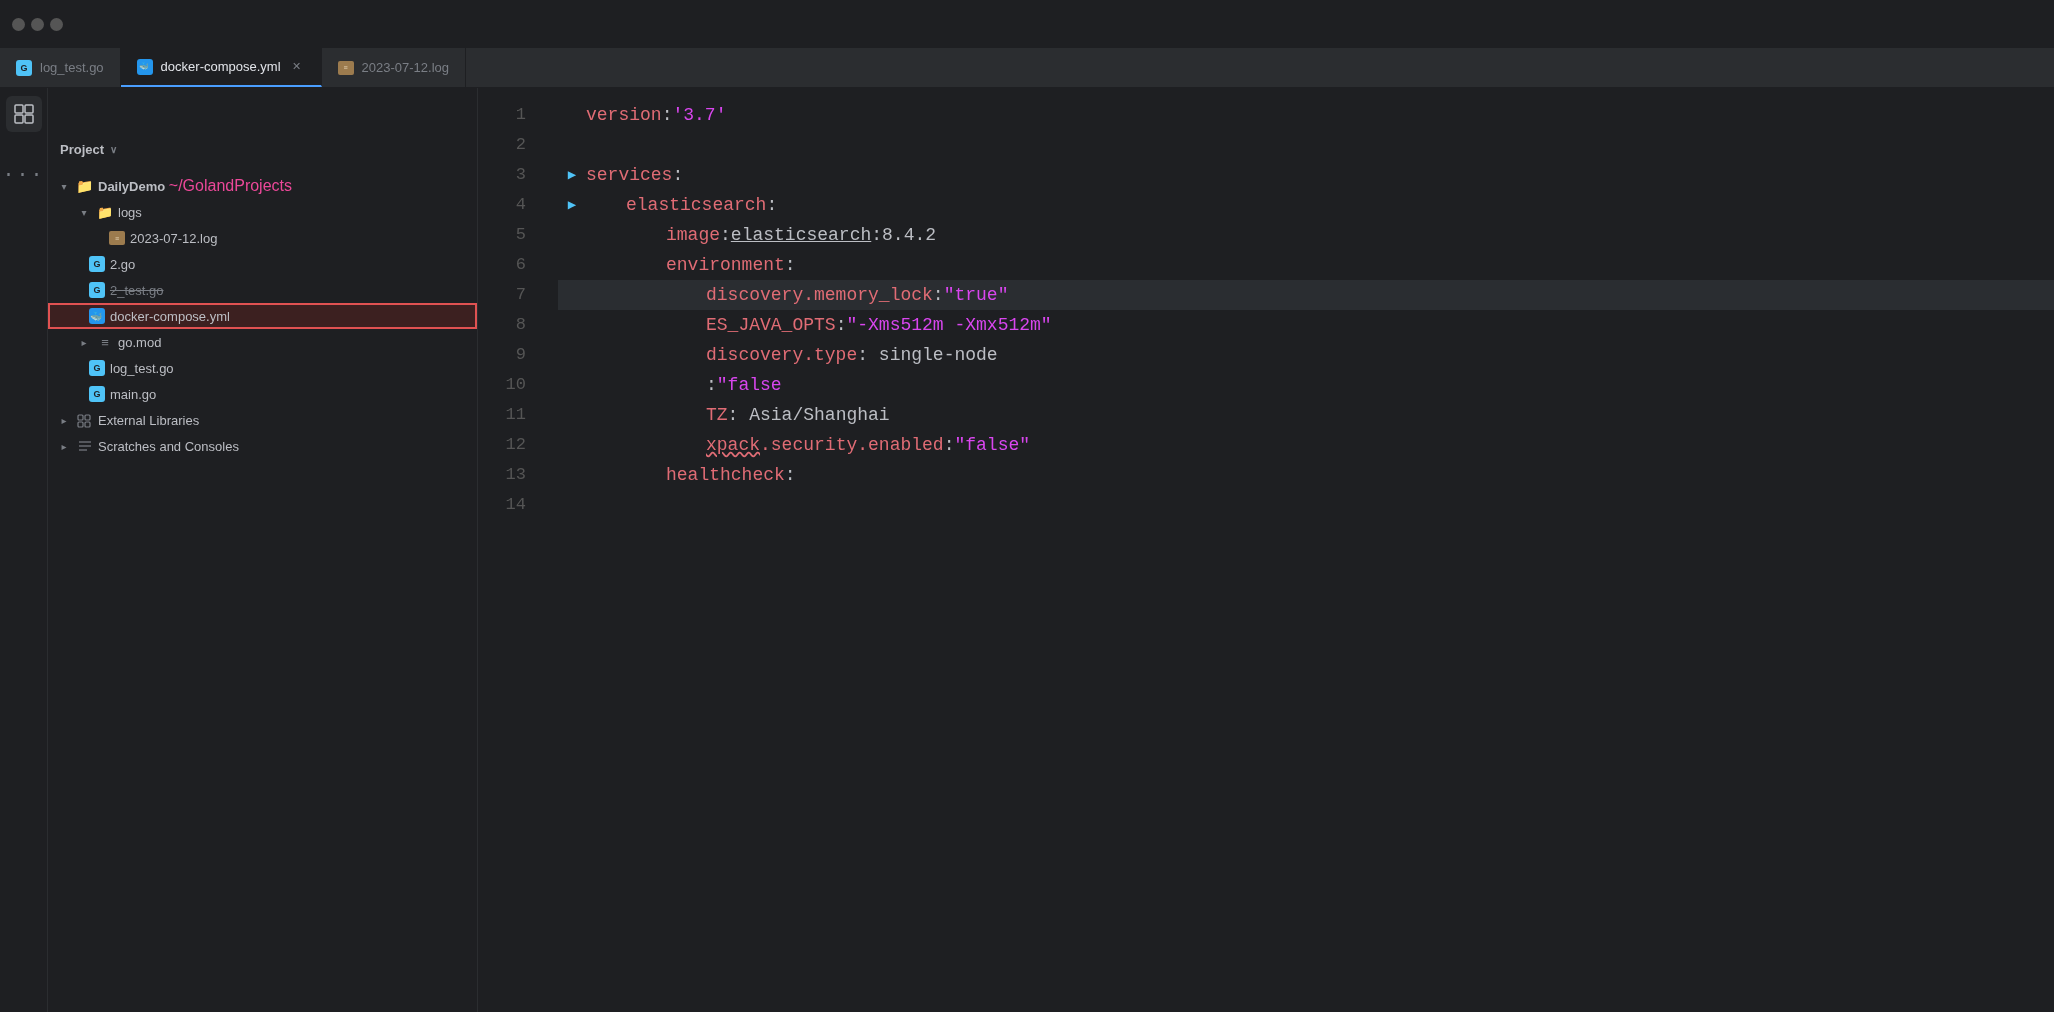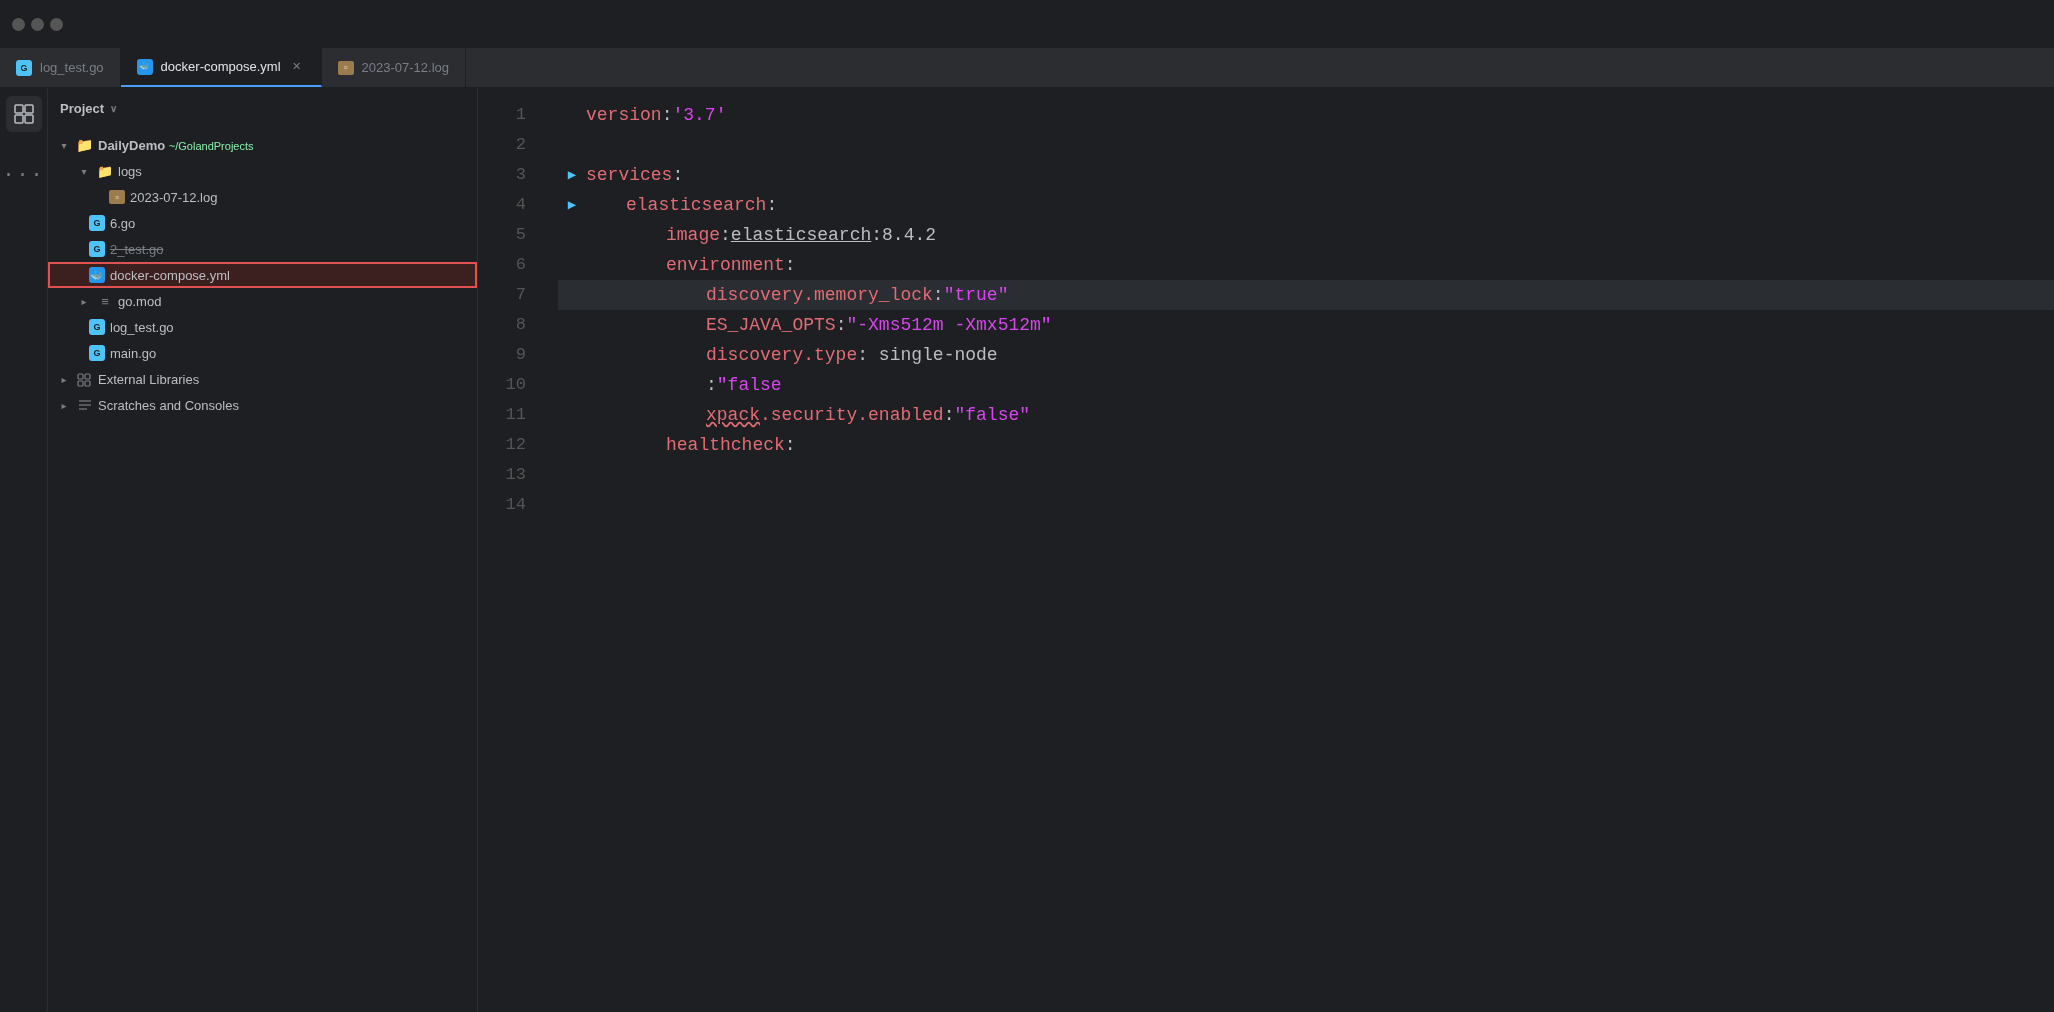--- a/index.html
+++ b/index.html
@@ -131,20 +131,21 @@
     .tree-header {
       display: flex;
       align-items: center;
       padding: 20px 12px;
       height: 36px;
       gap: 6px;
       font-family: -apple-system, BlinkMacSystemFont, sans-serif;
       font-weight: 600;
       font-size: 13px;
       color: #bcbec4;
+      margin-top: 41px;
     }
     .tree-header-chevron {
       font-size: 10px;
       color: #7a7e85;
     }
     .tree-content {
       flex: 1;
       overflow-y: auto;
       padding: 4px 0;
     }
@@ -357,21 +358,21 @@
     </div>
     <div class="tree-content">
 
       <div class="tree-item">
         <div class="tree-indent" style="width:4px;"></div>
         <div class="tree-arrow">▾</div>
         <div class="tree-file-icon">
           <span class="icon-folder">📁</span>
         </div>
         <span class="tree-label">
-          <strong>DailyDemo</strong> <span style="color:#86efac; font-size:11px;">~/GolandProjects</span>
+          <strong>DailyDemo</strong> <span style="color:#ec4899; font-size:16px;">~/GolandProjects</span>
         </span>
       </div>
 
       <div class="tree-item">
         <div class="tree-indent" style="width:24px;"></div>
         <div class="tree-arrow">▾</div>
         <div class="tree-file-icon">
           <span class="icon-folder" style="font-size:13px;">📁</span>
         </div>
         <span class="tree-label">logs</span>
@@ -383,21 +384,21 @@
           <div class="icon-log">≡</div>
         </div>
         <span class="tree-label">2023-07-12.log</span>
       </div>
 
       <div class="tree-item">
         <div class="tree-indent" style="width:36px;"></div>
         <div class="tree-file-icon">
           <div class="icon-go">G</div>
         </div>
-        <span class="tree-label">6.go</span>
+        <span class="tree-label">2.go</span>
       </div>
 
       <div class="tree-item">
         <div class="tree-indent" style="width:36px;"></div>
         <div class="tree-file-icon">
           <div class="icon-go">G</div>
         </div>
         <span class="tree-label" style="text-decoration: line-through; color:#7a7e85;">2_test.go</span>
       </div>
 
@@ -550,20 +551,26 @@
             <span class="val-plain">: single-node</span>
         </div>
 
         <div class="code-line">
           <span class="fold-arrow-empty"></span>
           <span style="display:inline-block;width:120px;"></span>
             <span class="val-plain">: </span>
             <span class="val-string">"false</span>
         </div>
 
+        <div class="code-line">
+          <span class="fold-arrow-empty"></span>
+          <span style="display:inline-block;width:120px;"></span>
+          <span class="key">TZ</span>
+            <span class="val-plain">: Asia/Shanghai</span>
+        </div>
 
         <div class="code-line">
           <span class="fold-arrow-empty"></span>
           <span style="display:inline-block;width:120px;"></span>
           <span class="key"><span style="text-decoration:underline wavy #e06c75;margin-top:25px;">xpack</span>.security.enabled</span>
             <span class="val-plain">: </span>
             <span class="val-string">"false"</span>
         </div>
 
         <div class="code-line">

